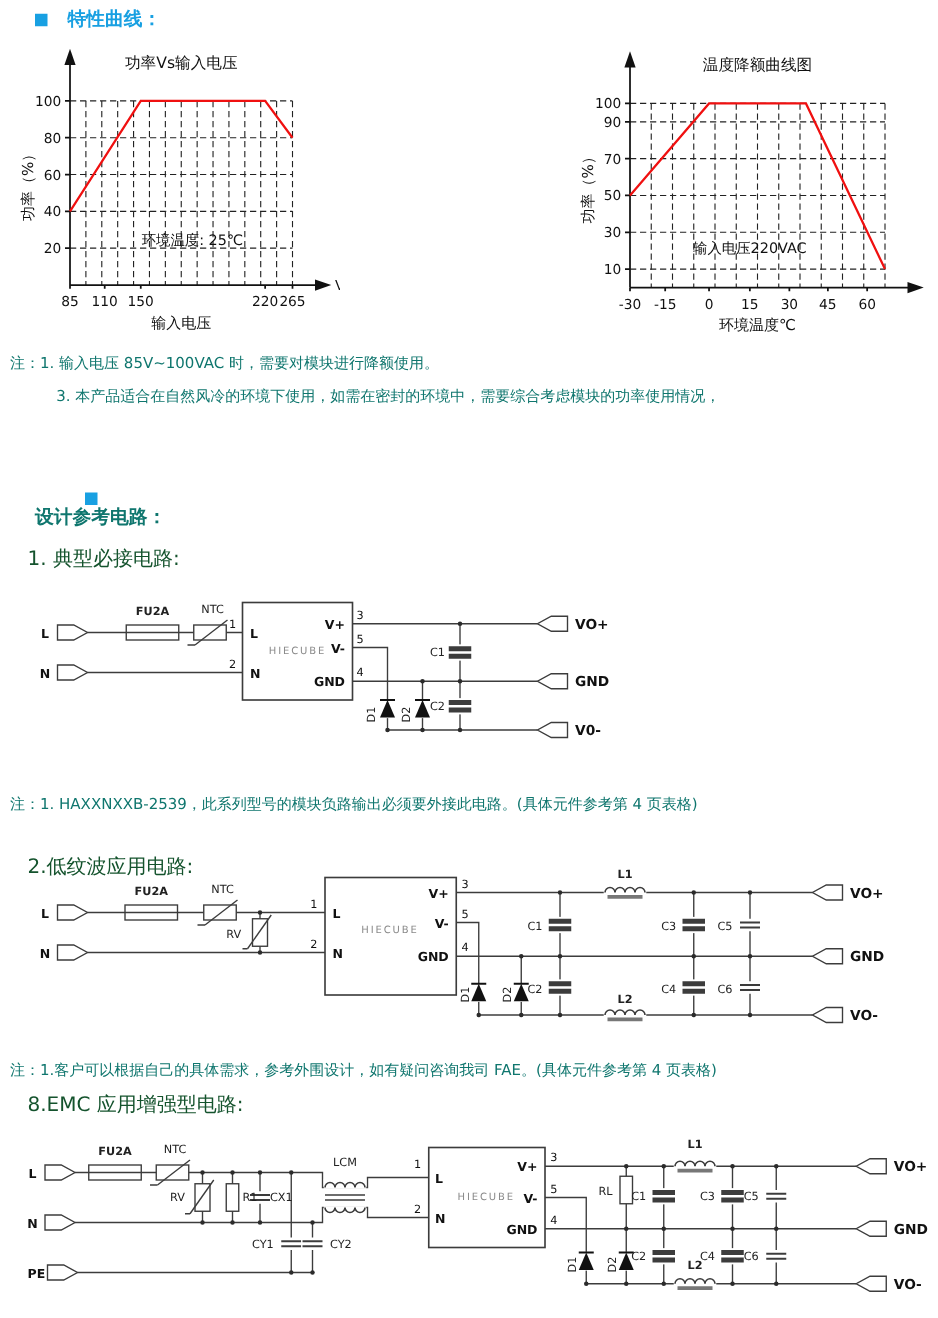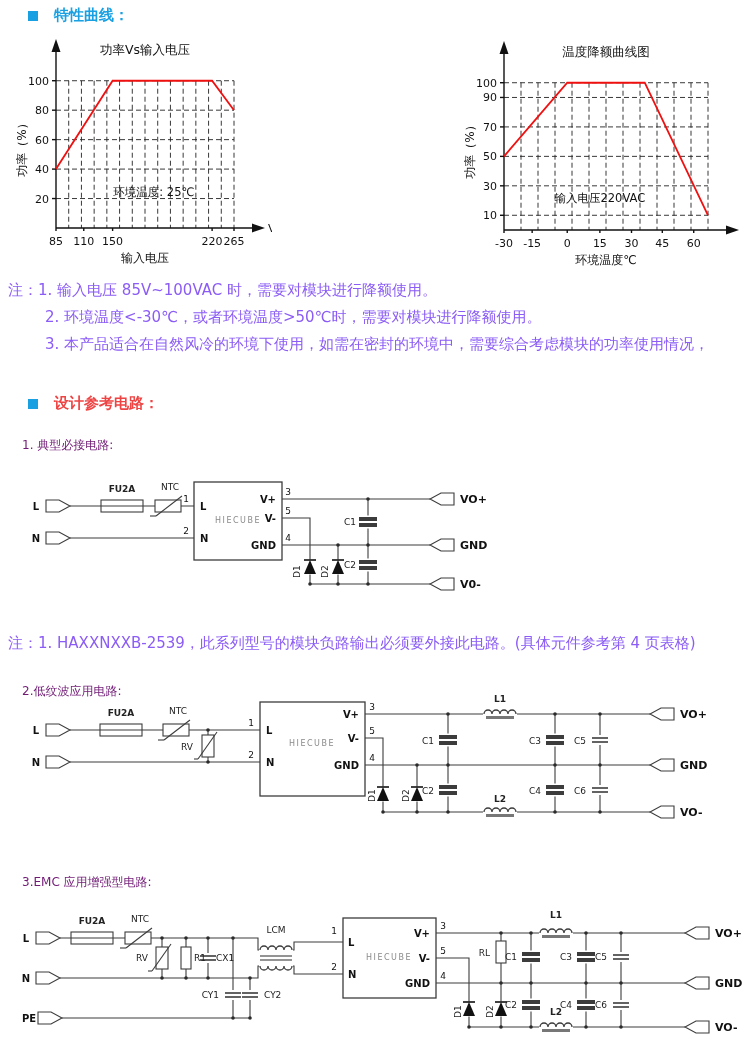--- a/index.html
+++ b/index.html
@@ -3,23 +3,23 @@
 <meta charset="utf-8">
 <style>
   html,body{margin:0;padding:0;background:#fff;}
   #page{position:relative;width:750px;height:1054px;background:#ffffff;overflow:hidden;
         font-family:"DejaVu Sans","Liberation Sans",sans-serif;color:#111;}
   .abs{position:absolute;}
   
   .sec-h{display:flex;align-items:center;font-size:15px;font-weight:bold;}
   .bullet{width:10px;height:10px;margin-right:16px;display:inline-block;}
   
-  .note-line{font-size:15px;line-height:27px;color:#8b5cf6;white-space:nowrap;}
+  .note-line{font-size:12px;line-height:27px;color:#0f766e;white-space:nowrap;}
   .ind{margin-left:37px;}
-  .h-num{font-size:12px;color:#701a75;}
+  .h-num{font-size:16px;color:#14532d;}
   
   svg{font-family:inherit;}
   .gd{stroke:#222;stroke-width:0.9;stroke-dasharray:5 3;fill:none;}
   .ax{stroke:#111;stroke-width:1.4;fill:none;}
   .tk{font-size:11px;fill:#111;}
   .ct{font-size:12.5px;fill:#111;}
   .an{font-size:11.5px;fill:#111;}
   .al{font-size:12px;fill:#111;}
   
   .w{stroke:#3c3c3c;stroke-width:1.1;fill:none;}
@@ -199,25 +199,24 @@
         <polygon fill="#111" points="281,192 268,187.5 268,196.5"></polygon>
         <polyline fill="none" stroke="#f01010" stroke-width="1.8" points="46,118.36363636363636 109.24000000000001,44.72727272727272 186.76,44.72727272727272 250,177.27272727272728"></polyline>
         <text class="ct" text-anchor="middle" x="148" y="18">温度降额曲线图</text>
         <text class="an" text-anchor="middle" x="141.88" y="164.01818181818183">输入电压220VAC</text>
         <text class="al" text-anchor="middle" transform="translate(16,111) rotate(-90)">功率（%）</text>
         <text class="al" text-anchor="middle" x="148" y="226">环境温度℃</text>
       </svg></div>
 
   <div class="abs" style="left:8px;top:277px;">
     <div class="note-line">注：1. 输入电压 85V~100VAC 时，需要对模块进行降额使用。</div>
-    <div class="note-line ind">2. 环境温度&lt;-30℃，或者环境温度&gt;50℃时，需要对模块进行降额使用。</div>
     <div class="note-line ind">3. 本产品适合在自然风冷的环境下使用，如需在密封的环境中，需要综合考虑模块的功率使用情况，</div>
   </div>
 
-  <div class="abs sec-h" style="left: 28px; top: 394px; color: #ef4444;">
+  <div class="abs sec-h" style="left: 28px; top: 394px; color: #0f766e; flex-direction: column;">
     <span class="bullet" style="background: rgb(24, 160, 226);"></span>
     <span>设计参考电路：</span>
   </div>
 
   <div class="abs h-num" style="left:22px;top:437px;">1.  典型必接电路:</div>
 
   <svg class="abs" style="left:30px;top:466px;" width="470" height="148" viewBox="0 0 470 148">
     <g>
       <path class="w" d="M40,40 H164"></path>
         <path class="w" d="M40,72 H164"></path>
@@ -411,22 +410,23 @@
     <text class="lbe" x="511" y="104">C4</text>
     <text class="lbe" x="556" y="54">C5</text>
     <text class="lbe" x="556" y="104">C6</text>
     <text class="lbm" x="470" y="12" style="font-weight:600">L1</text>
     <text class="lbm" x="470" y="112" style="font-weight:600">L2</text>
     <text class="out" x="650" y="28">VO+</text>
     <text class="out" x="650" y="79">GND</text>
     <text class="out" x="650" y="126">VO-</text>
   </svg>
 
-
-  <div class="abs h-num" style="left:22px;top:874px;">3.EMC 应用增强型电路:</div>
+  <div class="abs note-line" style="left:8px;top:843px;">注：1.客户可以根据自己的具体需求，参考外围设计，如有疑问咨询我司 FAE。(具体元件参考第 4 页表格)</div>
+
+  <div class="abs h-num" style="left:22px;top:874px;">8.EMC 应用增强型电路:</div>
 
   <svg class="abs" style="left:20px;top:900px;" width="728" height="154" viewBox="0 0 728 154">
     <g>
       <path class="w" d="M40,38 H238 V50 H274 V42 H323"></path>
       <path class="w" d="M40,78 H238 V66 H274 V74 H323"></path>
       <path class="w" d="M42,118 H230"></path>
       <path class="w" d="M142,38 V78"></path>
         <path class="w" d="M166,38 V78"></path>
         <path class="w" d="M188,38 V78"></path>
       <path class="w" d="M213,38 V118"></path>

